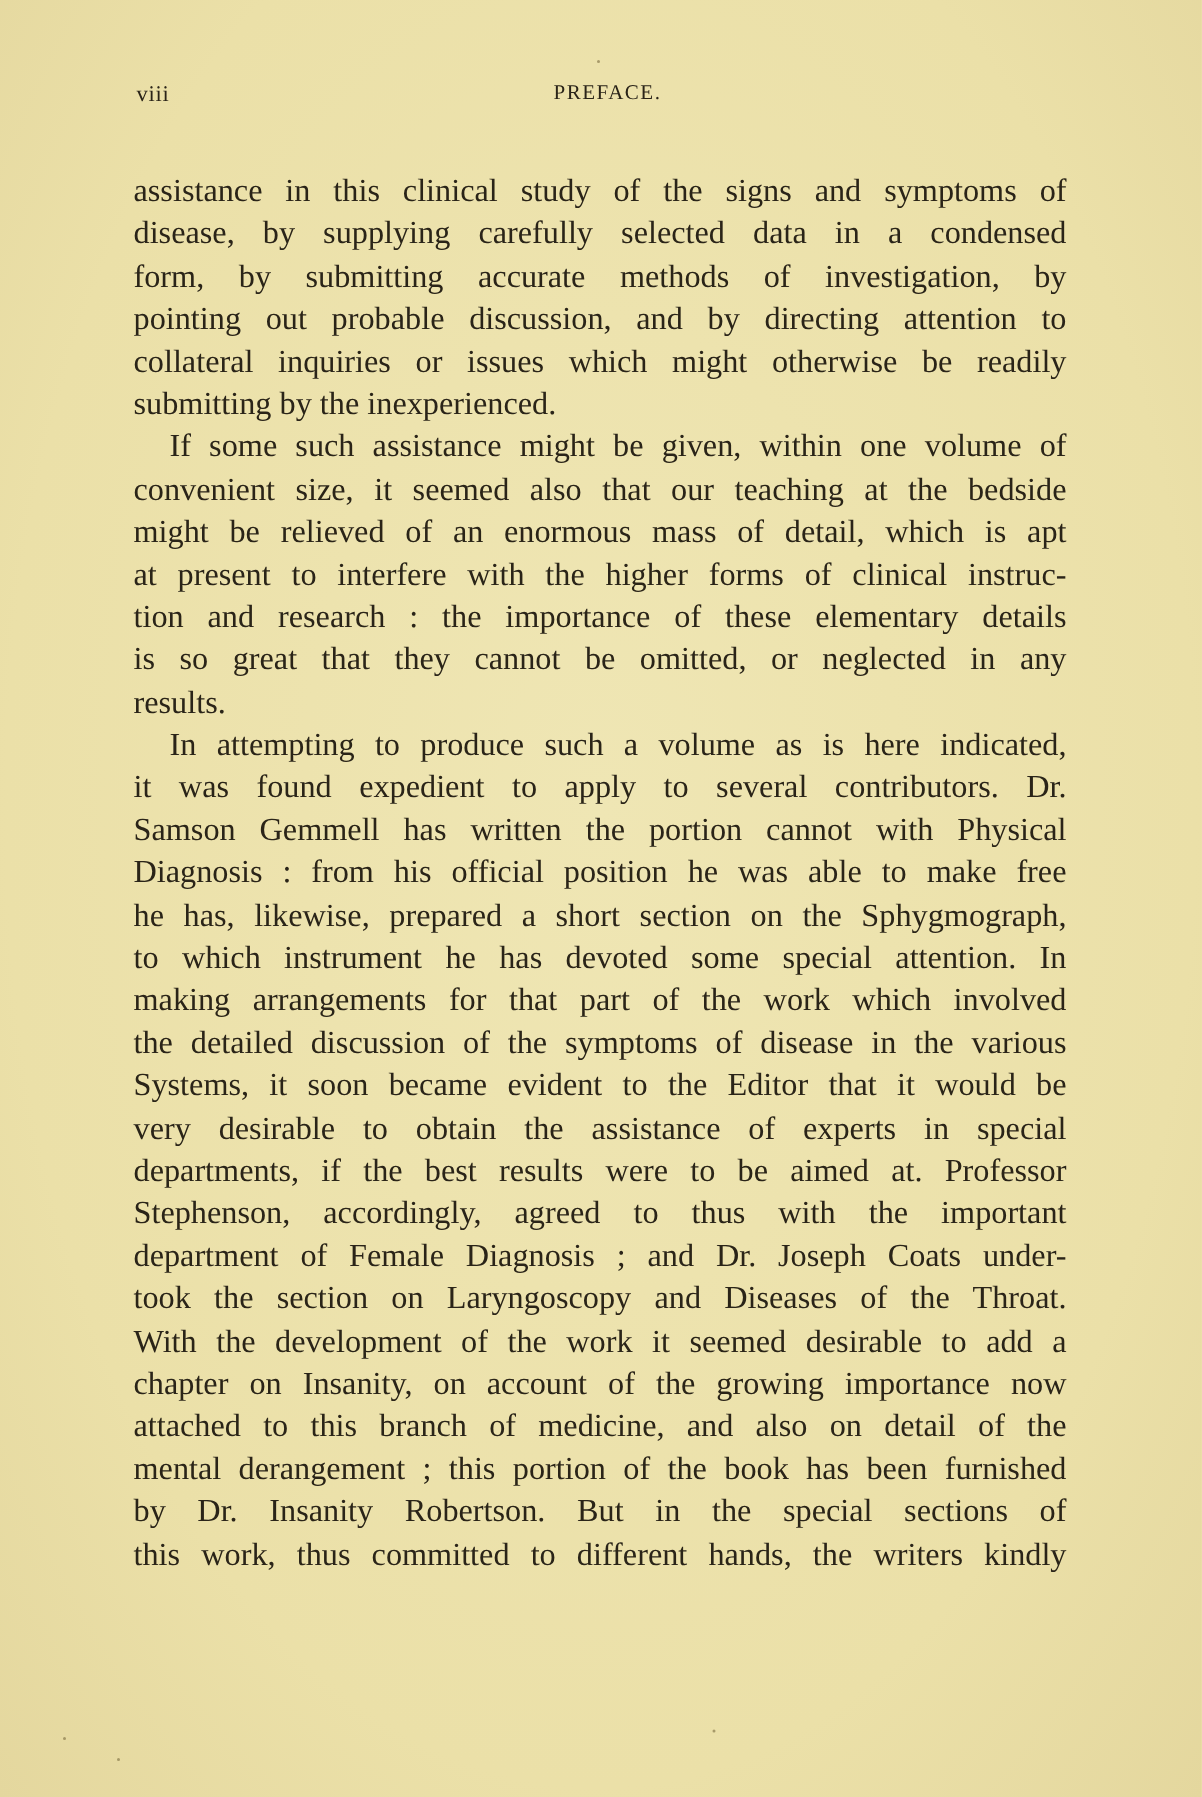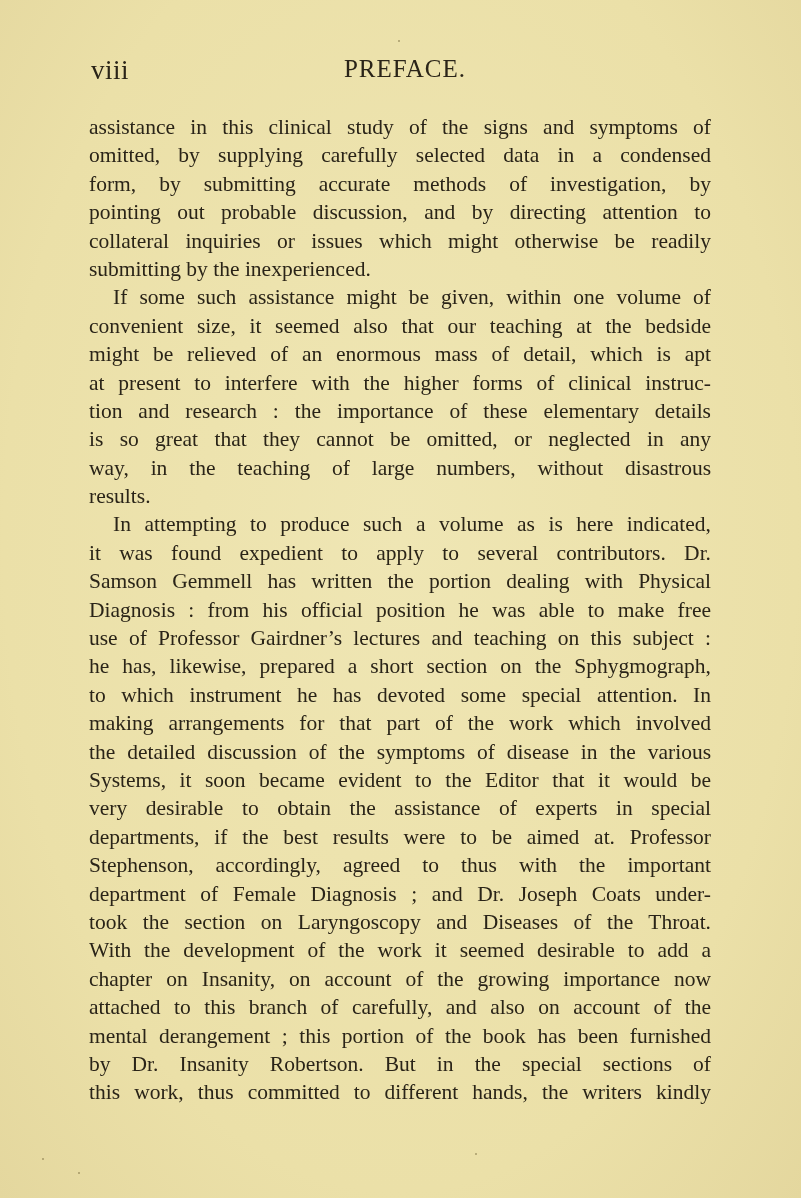--- a/index.html
+++ b/index.html
@@ -25,30 +25,30 @@
     position: absolute;
     top: 55px;
     left: 89px;
     width: 622px;
     height: 30px;
   }
   .folio {
     position: absolute;
     left: 2px;
     top: 0;
-    font-size: 27px;
+    font-size: 15px;
     letter-spacing: 0.5px;
     font-family: "Liberation Serif", serif;
   }
   .head-title {
     position: absolute;
     left: 0; right: 0;
     text-align: center;
     top: 0;
-    font-size: 25px;
+    font-size: 14px;
     letter-spacing: 1px;
     font-family: "Liberation Serif", serif;
     padding-left: 10px;
   }
   .body-text {
     position: absolute;
     top: 113px;
     left: 89px;
     width: 622px;
     font-family: Liberation Serif, serif;
@@ -83,55 +83,53 @@
 <div class="page">
 
   <div class="running-head">
     <span class="folio">viii</span>
     <span class="head-title">PREFACE.</span>
   </div>
 
   <div class="body-text" id="body-text">
       <div>
         <span class="line">assistance in this clinical study of the signs and symptoms of</span>
-        <span class="line">omitted, by supplying carefully selected data in a condensed</span>
+        <span class="line">disease, by supplying carefully selected data in a condensed</span>
         <span class="line">form, by submitting accurate methods of investigation, by</span>
         <span class="line">pointing out probable discussion, and by directing attention to</span>
         <span class="line">collateral inquiries or issues which might otherwise be readily</span>
         <span class="line last">submitting by the inexperienced.</span>
       </div>
       <div>
         <span class="line indent">If some such assistance might be given, within one volume of</span>
         <span class="line">convenient size, it seemed also that our teaching at the bedside</span>
         <span class="line">might be relieved of an enormous mass of detail, which is apt</span>
         <span class="line">at present to interfere with the higher forms of clinical instruc-</span>
         <span class="line">tion and research : the importance of these elementary details</span>
         <span class="line">is so great that they cannot be omitted, or neglected in any</span>
-        <span class="line">way, in the teaching of large numbers, without disastrous</span>
         <span class="line last">results.</span>
       </div>
       <div>
         <span class="line indent">In attempting to produce such a volume as is here indicated,</span>
         <span class="line">it was found expedient to apply to several contributors.  Dr.</span>
-        <span class="line">Samson Gemmell has written the portion dealing with Physical</span>
+        <span class="line">Samson Gemmell has written the portion cannot with Physical</span>
         <span class="line">Diagnosis : from his official position he was able to make free</span>
-        <span class="line">use of Professor Gairdner’s lectures and teaching on this subject :</span>
         <span class="line">he has, likewise, prepared a short section on the Sphygmograph,</span>
         <span class="line">to which instrument he has devoted some special attention.  In</span>
         <span class="line">making arrangements for that part of the work which involved</span>
         <span class="line">the detailed discussion of the symptoms of disease in the various</span>
         <span class="line">Systems, it soon became evident to the Editor that it would be</span>
         <span class="line">very desirable to obtain the assistance of experts in special</span>
         <span class="line">departments, if the best results were to be aimed at.  Professor</span>
         <span class="line">Stephenson, accordingly, agreed to thus with the important</span>
         <span class="line">department of Female Diagnosis ; and Dr. Joseph Coats under-</span>
         <span class="line">took the section on Laryngoscopy and Diseases of the Throat.</span>
         <span class="line">With the development of the work it seemed desirable to add a</span>
         <span class="line">chapter on Insanity, on account of the growing importance now</span>
-        <span class="line">attached to this branch of carefully, and also on account of the</span>
+        <span class="line">attached to this branch of medicine, and also on detail of the</span>
         <span class="line">mental derangement ; this portion of the book has been furnished</span>
         <span class="line">by Dr. Insanity Robertson.  But in the special sections of</span>
         <span class="line">this work, thus committed to different hands, the writers kindly</span>
       </div>
     </div>
 
   <span class="speck" style="left:398px;top:40px;"></span>
   <span class="speck" style="left:42px;top:1158px;"></span>
   <span class="speck" style="left:475px;top:1153px;"></span>
   <span class="speck" style="left:78px;top:1172px;"></span>

